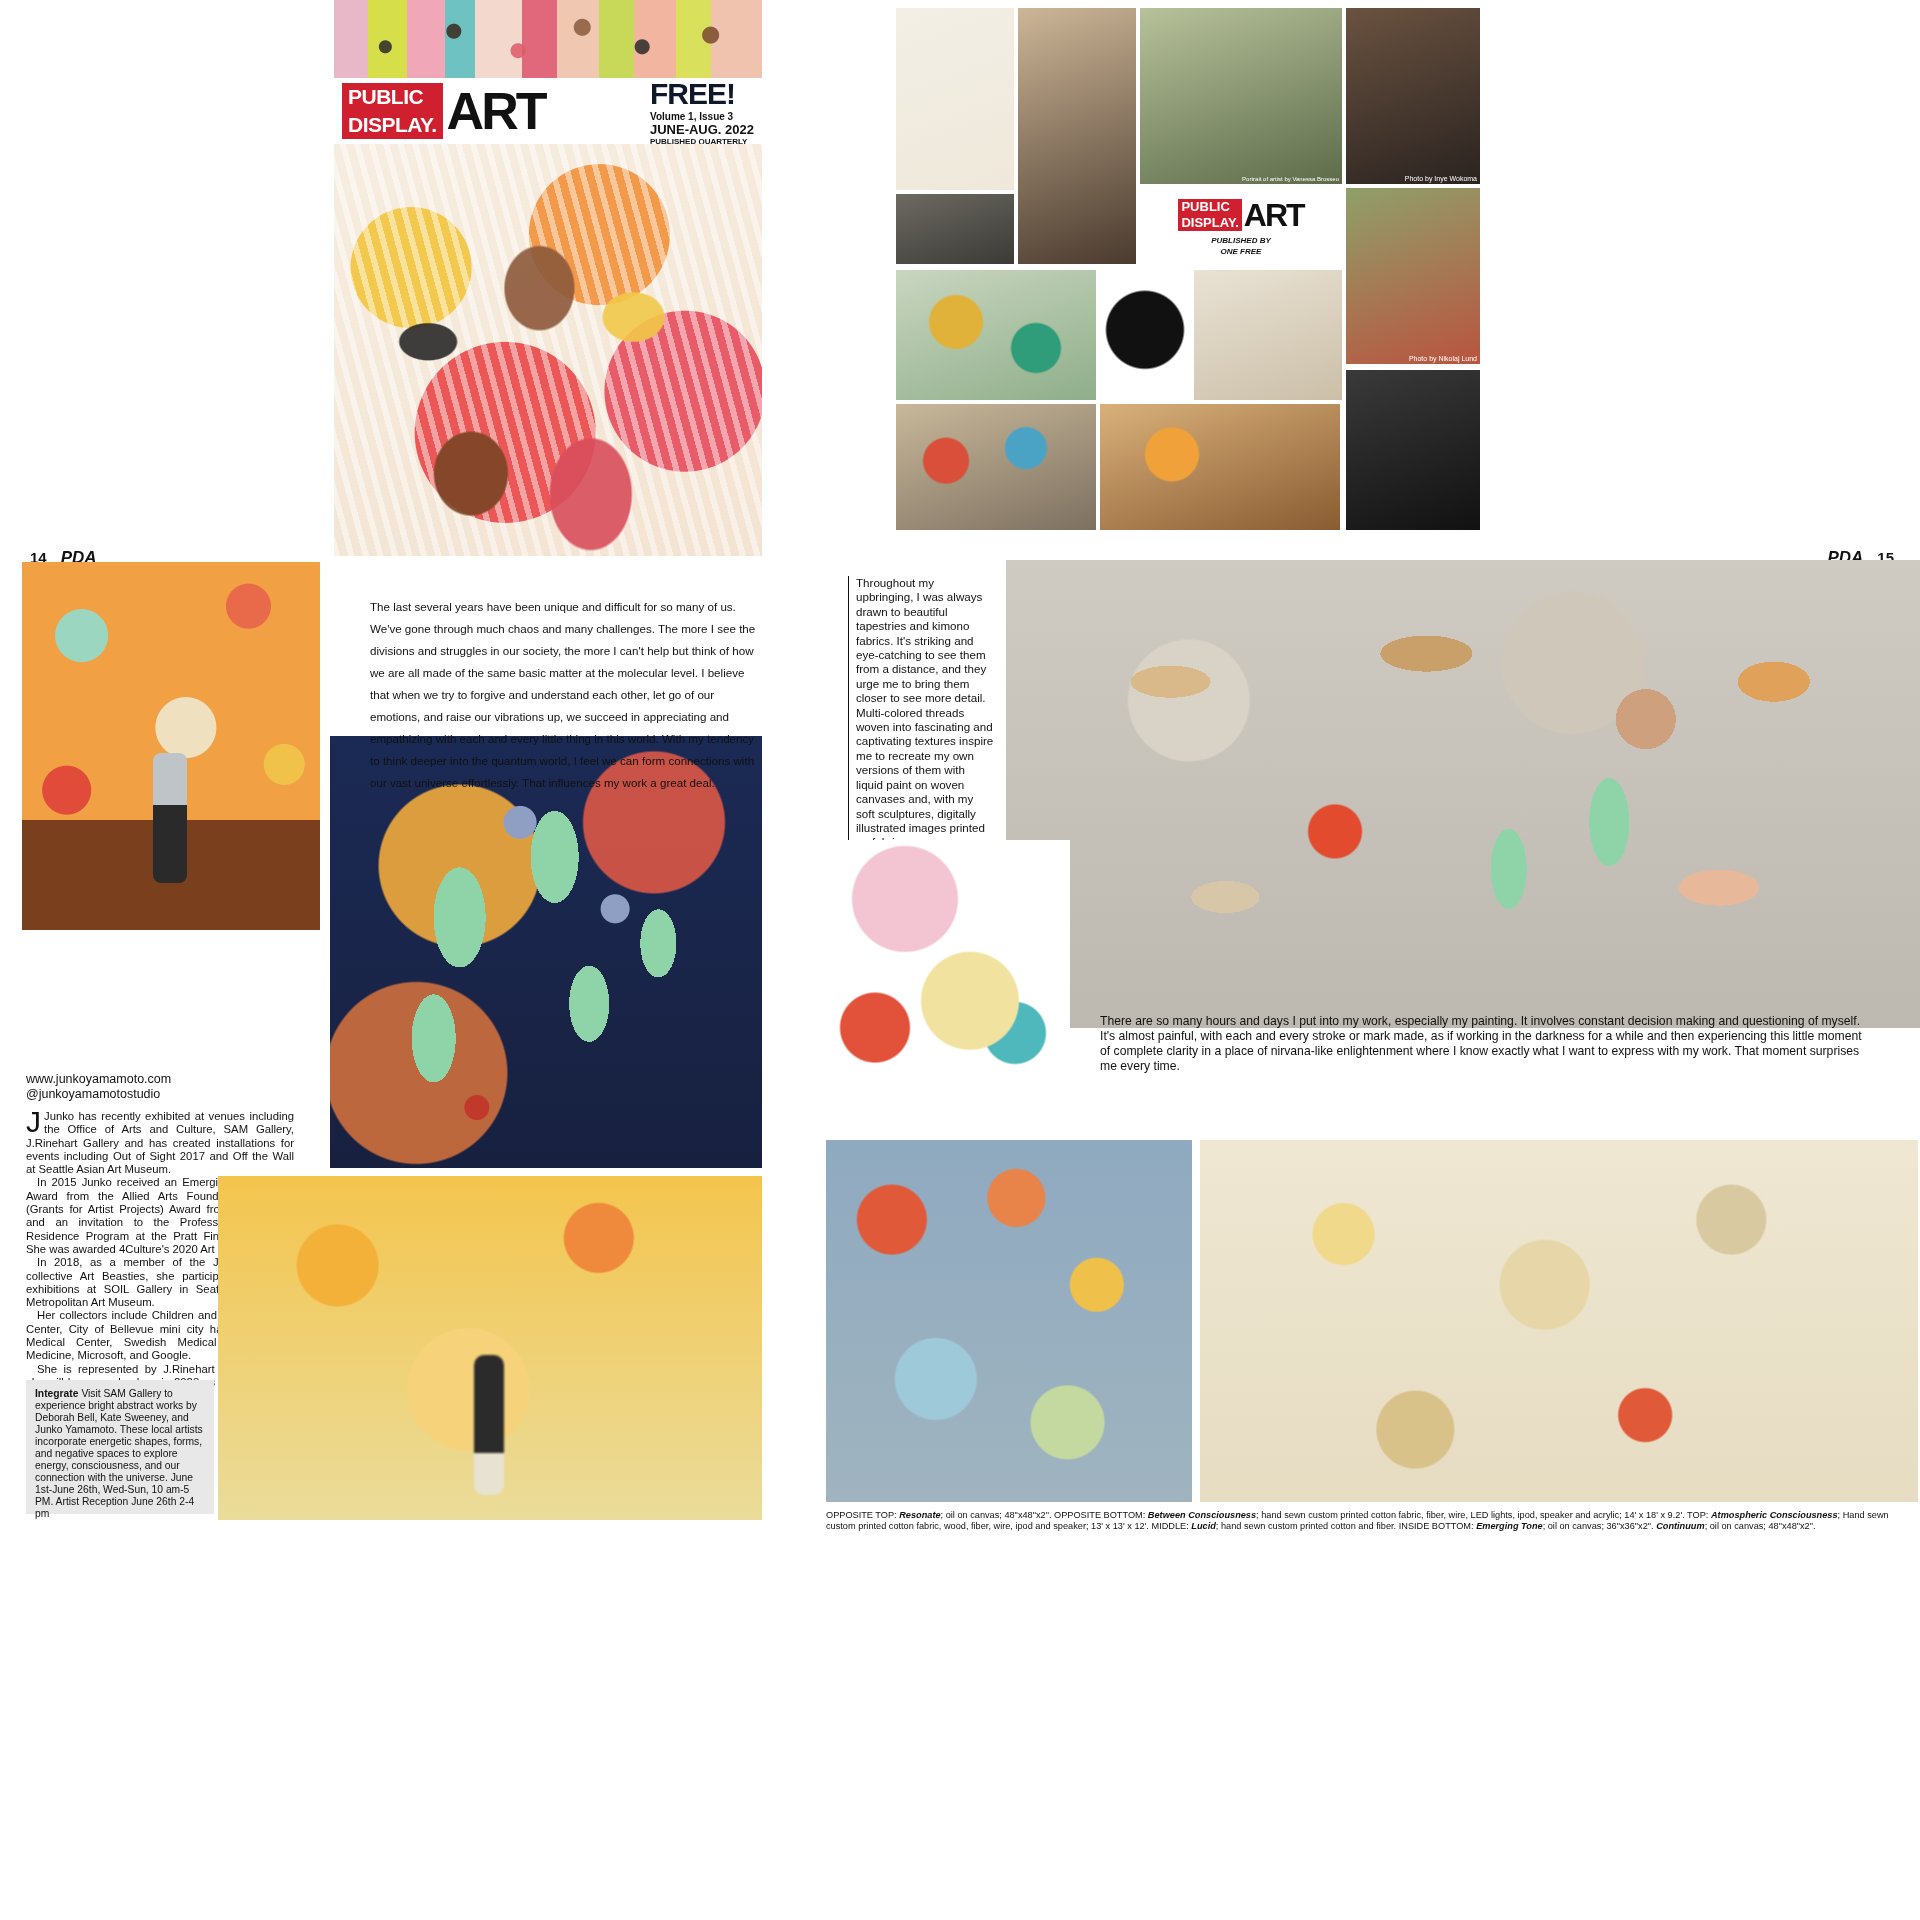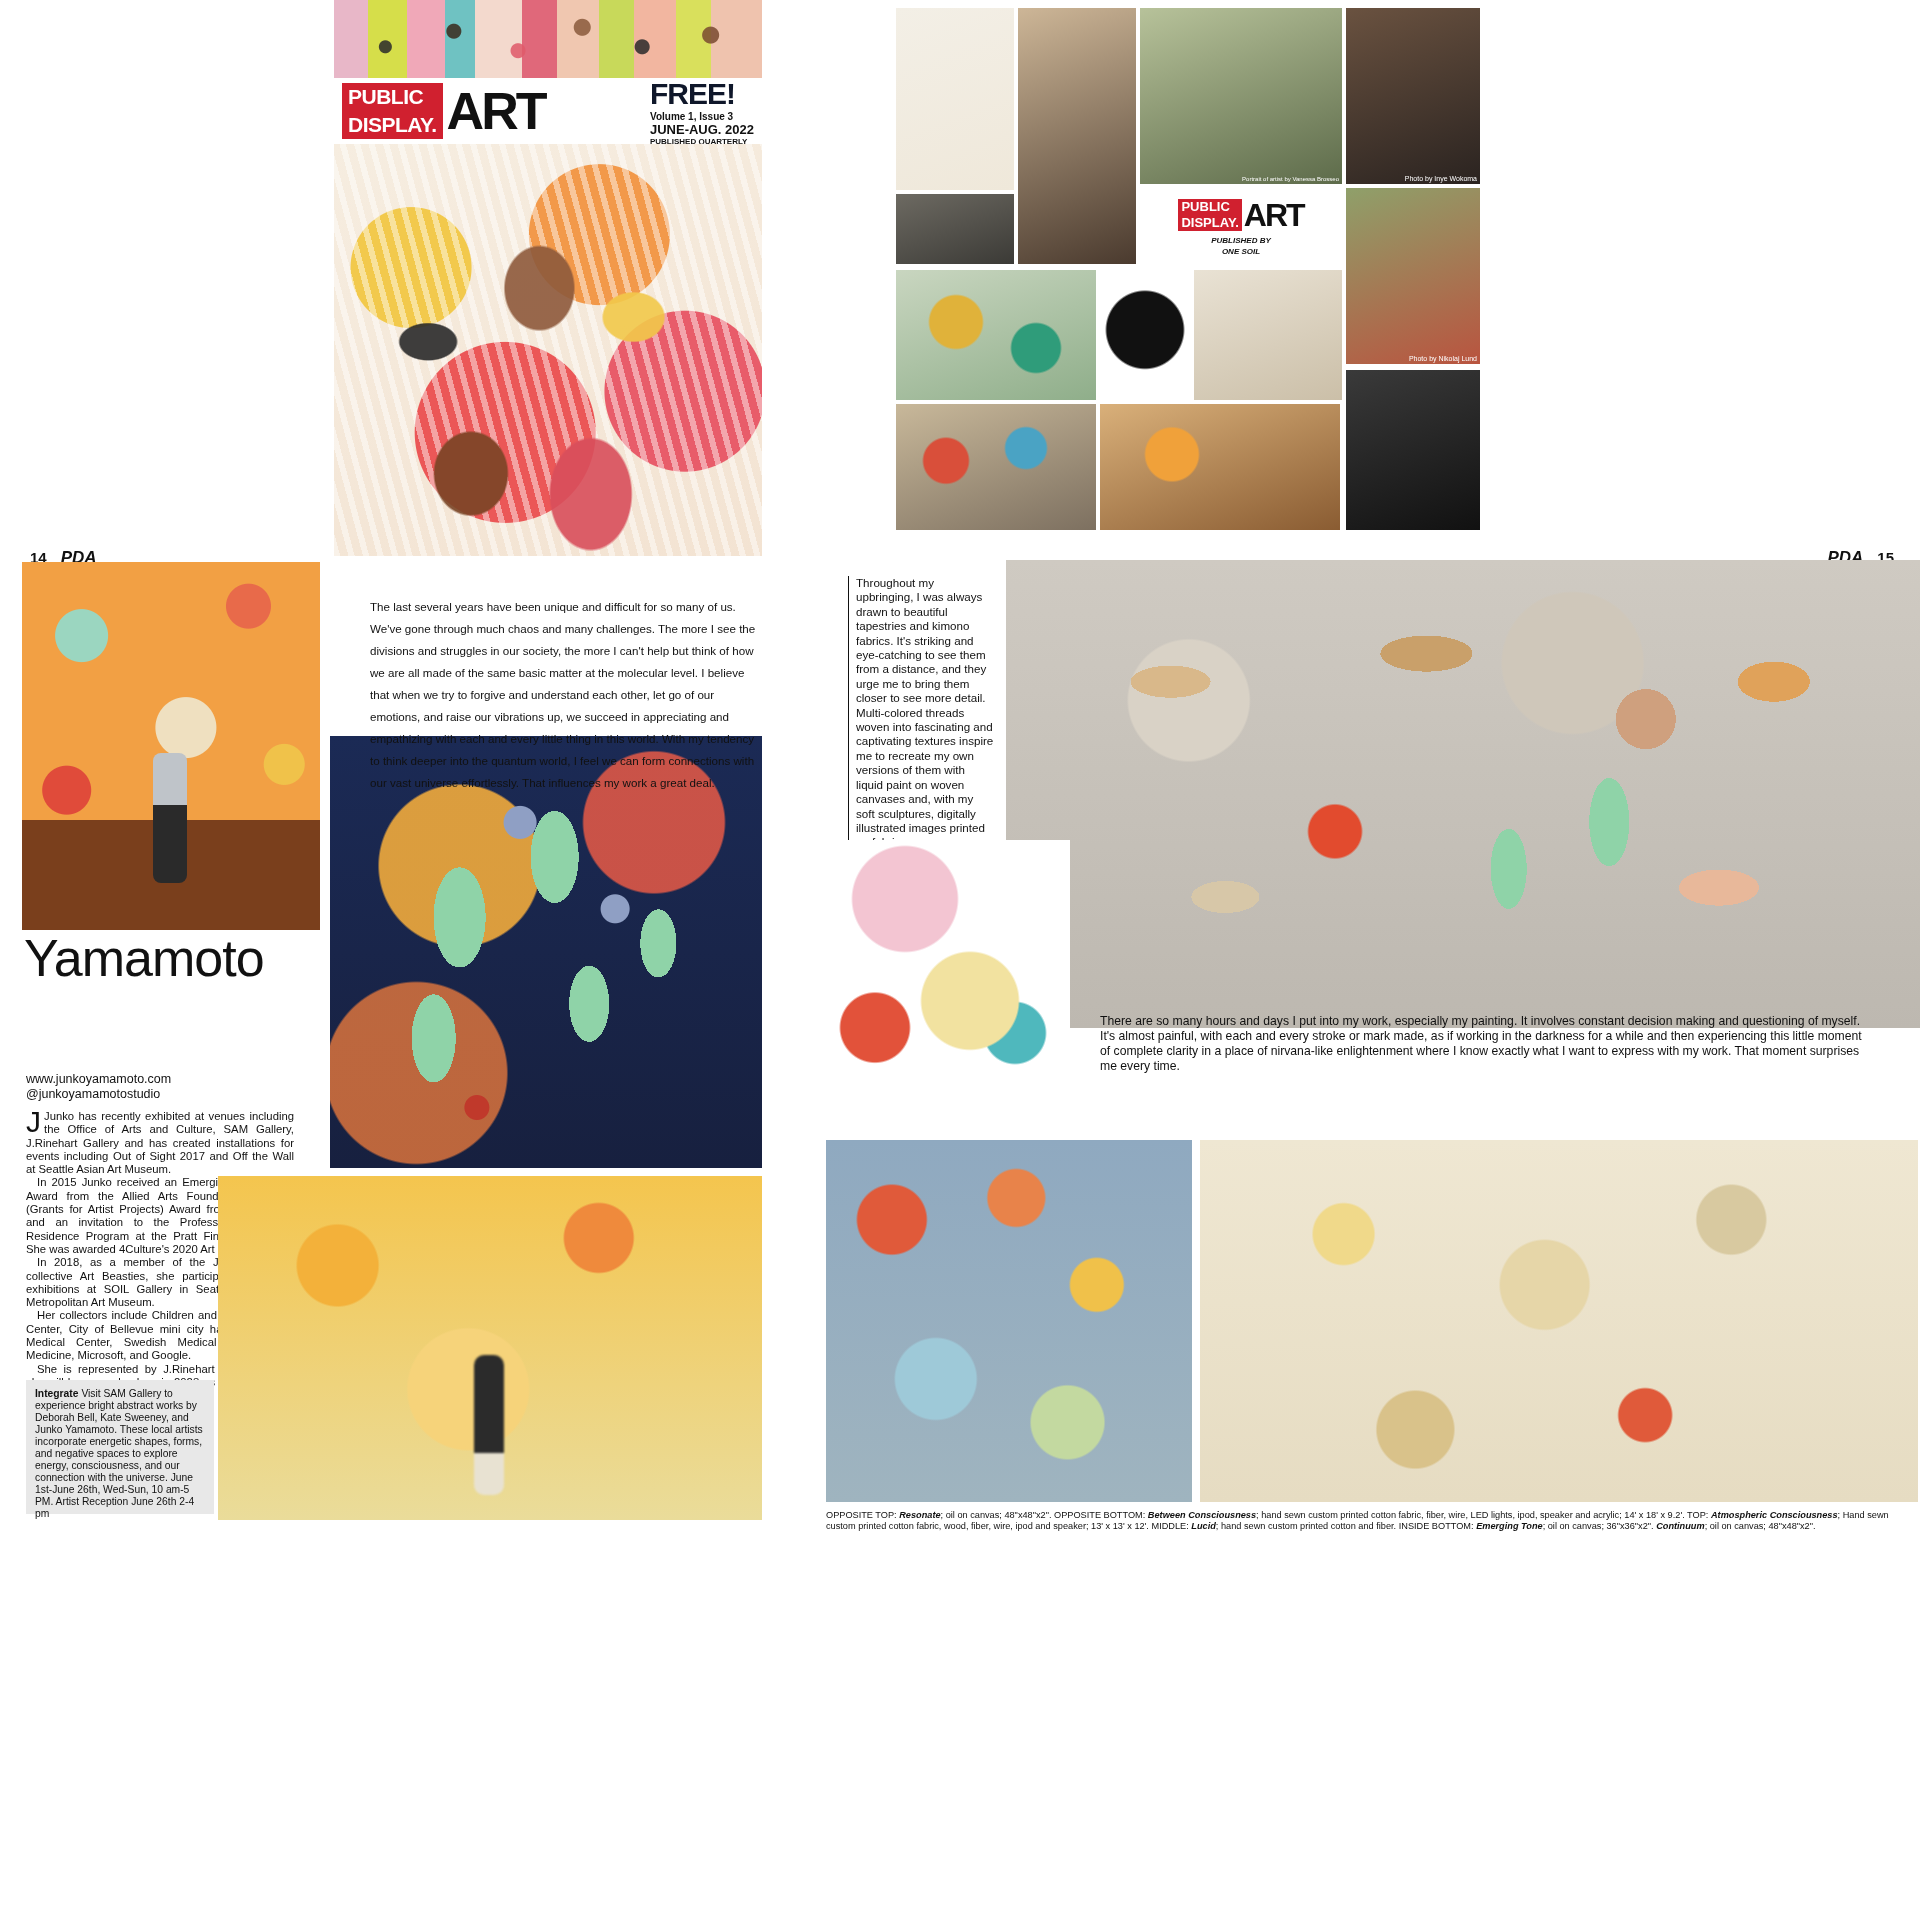--- a/index.html
+++ b/index.html
@@ -224,21 +224,21 @@
     </div>
     <div class="pda-logo-box" style="left:256px; top:188px; width:202px; height:76px;">
       <div class="pl-row">
         <div>
           <div class="pl-red">PUBLIC</div>
           <div class="pl-red">DISPLAY.</div>
         </div>
         <div class="pl-art">ART</div>
       </div>
       <div class="pl-sub">PUBLISHED BY</div>
-      <div class="pl-sub">ONE SOIL</div>
+      <div class="pl-sub">ONE FREE</div>
     </div>
     <div class="gcell" style="left:462px; top:188px; width:134px; height:176px; background:linear-gradient(160deg,#8fa06a,#b9543f);">
       <span class="ph-credit">Photo by Nikolaj Lund</span>
     </div>
     <div class="gcell" style="left:12px; top:270px; width:200px; height:130px;
          background:radial-gradient(circle at 30% 40%, #e0b23a 0 26px, transparent 28px), radial-gradient(circle at 70% 60%, #2f9c7a 0 24px, transparent 26px), linear-gradient(160deg,#c9d6c0,#8fae8a);"></div>
     <div class="gcell" style="left:216px; top:270px; width:90px; height:130px; background:radial-gradient(circle at 50% 46%, #111 0 38px, transparent 40px), #fff;"></div>
     <div class="gcell" style="left:310px; top:270px; width:148px; height:130px; background:linear-gradient(160deg,#e9e2d4,#cbbfa8);"></div>
     <div class="gcell" style="left:462px; top:370px; width:134px; height:160px; background:linear-gradient(160deg,#3a3a3a,#111);"></div>
     <div class="gcell" style="left:12px; top:404px; width:200px; height:126px;
@@ -250,21 +250,20 @@
   <div class="folio" id="folio-left">
     <span>14</span><span class="pda">PDA</span>
   </div>
   <div class="folio" id="folio-right">
     <span class="pda">PDA</span><span>15</span>
   </div>
 
   <div class="art" id="img-installation-left"></div>
 
   <div id="headline">
-    <div class="l2">Yamamoto</div>
   </div>
 
   <div id="urls">
     <div>www.junkoyamamoto.com</div>
     <div>@junkoyamamotostudio</div>
   </div>
 
   <div id="bio">
     <p class="first"><span class="dropcap">J</span><span>Junko has recently exhibited at venues including the Office of Arts and Culture, SAM Gallery, J.Rinehart Gallery and has created installations for events including Out of Sight 2017 and Off the Wall at Seattle Asian Art Museum.</span></p>
     <p>In 2015 Junko received an Emerging Artist Grant Award from the Allied Arts Foundation, a GAP (Grants for Artist Projects) Award from Artist Trust, and an invitation to the Professional Artist-in-Residence Program at the Pratt Fine Arts Center. She was awarded 4Culture's 2020 Art Project Grant.</p>

